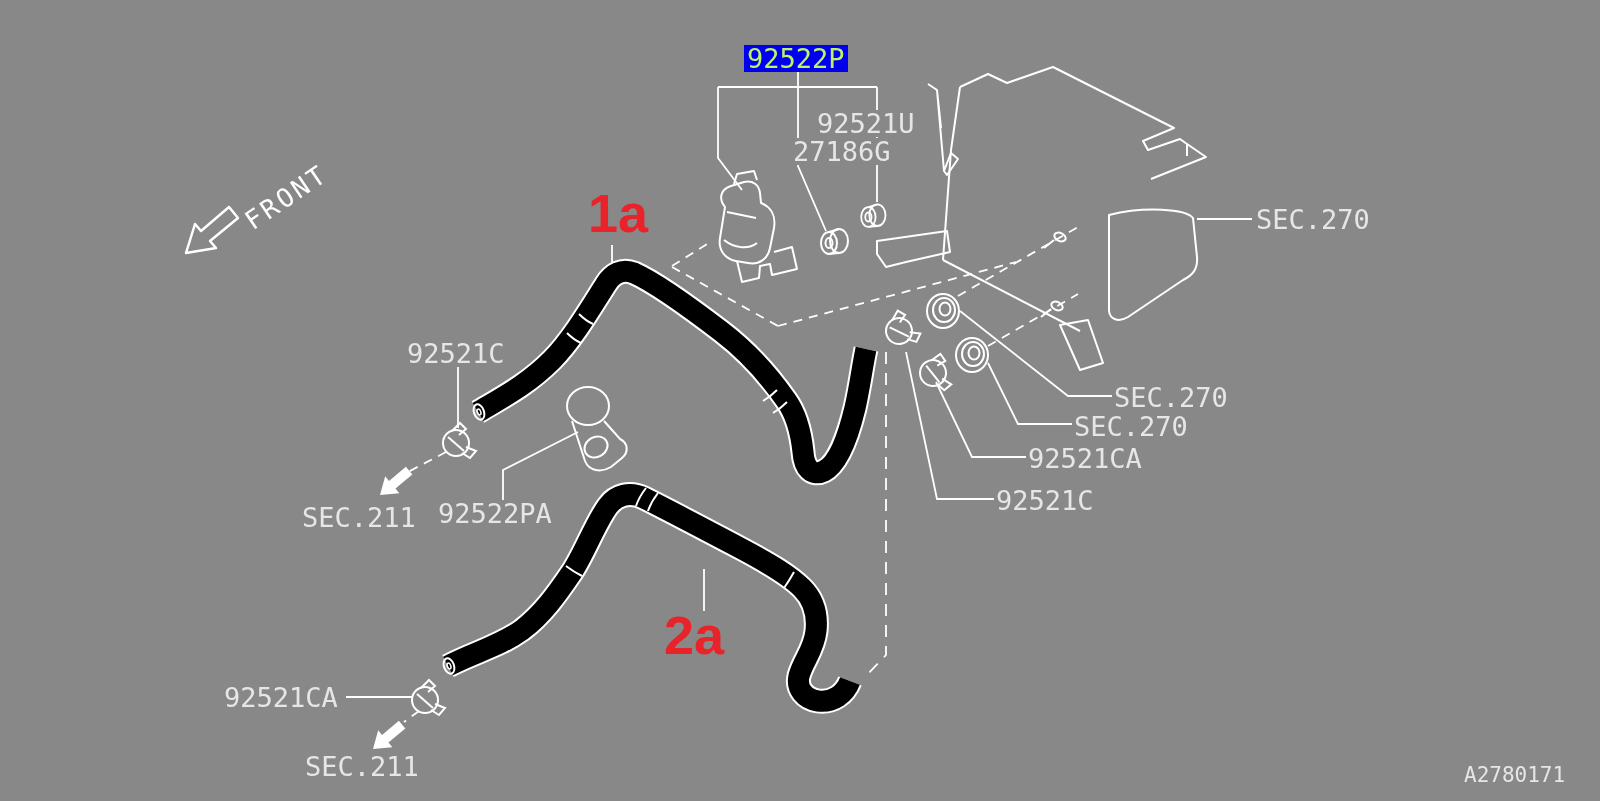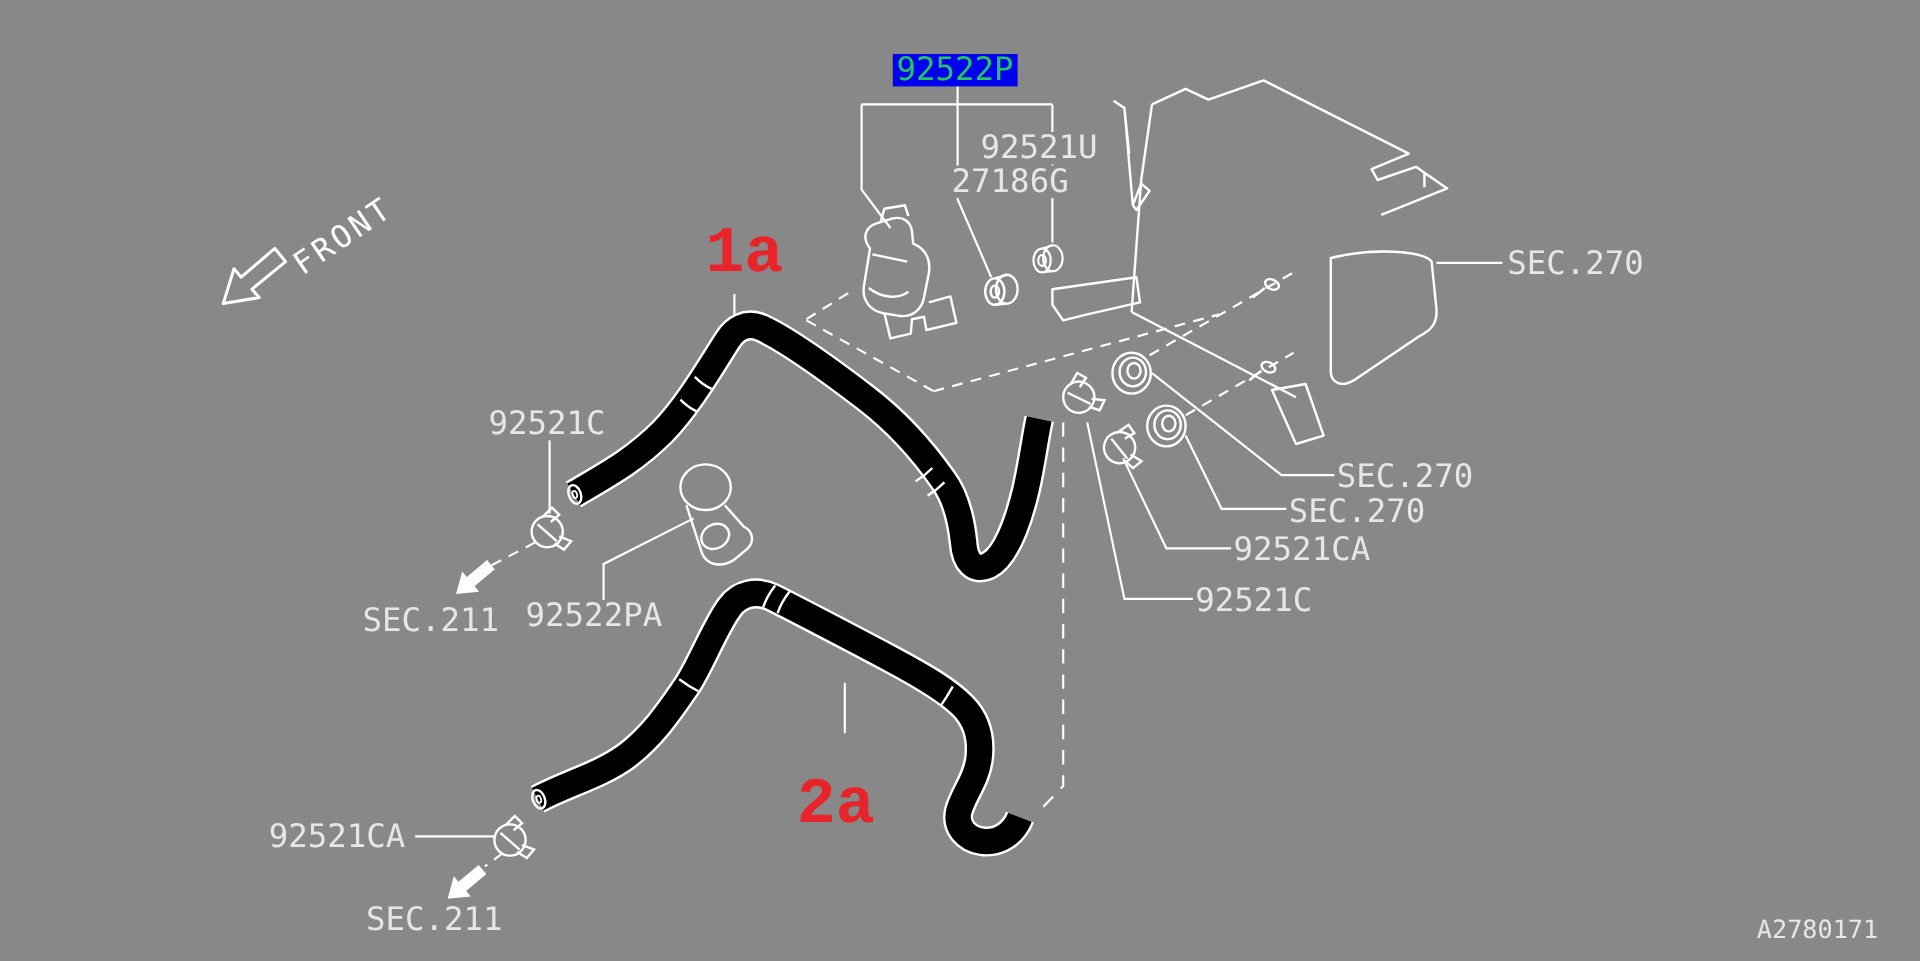--- a/index.html
+++ b/index.html
@@ -22,26 +22,26 @@
     position:absolute;
     font-family:"DejaVu Sans Mono", monospace;
     font-size:27px;line-height:27px;
     color:var(--label_text);
     background:var(--background);
     white-space:nowrap;
     letter-spacing:0px;
   }
   .lbl.sel{
     background:var(--highlight);
-    color:#22c55e;
+    color:#bef264;
     padding:0 3px;
   }
   .marker{
     position:absolute;
-    font-family:Liberation Mono, monospace;
+    font-family:Liberation Sans, sans-serif;
     font-size:54px;line-height:50px;font-weight:bold;
     color:var(--marker_red);
     background:transparent;
   }
   .front{
     position:absolute;
     transform:rotate(-34deg);
     letter-spacing:3px;
     font-size:26px;
     background:transparent;
@@ -61,21 +61,21 @@
   #l-sec270c {left:1074px;top:413px;}
   #l-ca-r    {left:1028px;top:445px;}
   #l-c-r     {left:996px; top:487px;}
   #l-c-l     {left:407px; top:340px;}
   #l-pa      {left:438px; top:500px;}
   #l-sec211a {left:302px; top:504px;}
   #l-ca-l    {left:224px; top:684px;}
   #l-sec211b {left:305px; top:753px;}
   #l-docid   {left:1464px;top:762px;}
   #l-1a      {left:588px; top:188px;}
-  #l-2a      {left:664px; top:647px;}
+  #l-2a      {left:664px; top:610px;}
   #l-front   {left:240px; top:184px;}
 </style>
 </head>
 <body>
 
 <div class="stage">
 
 <svg width="1600" height="801" viewBox="0 0 1600 801">
 
   <g stroke="#ffffff" stroke-width="1.8" fill="none" stroke-dasharray="9 7">

